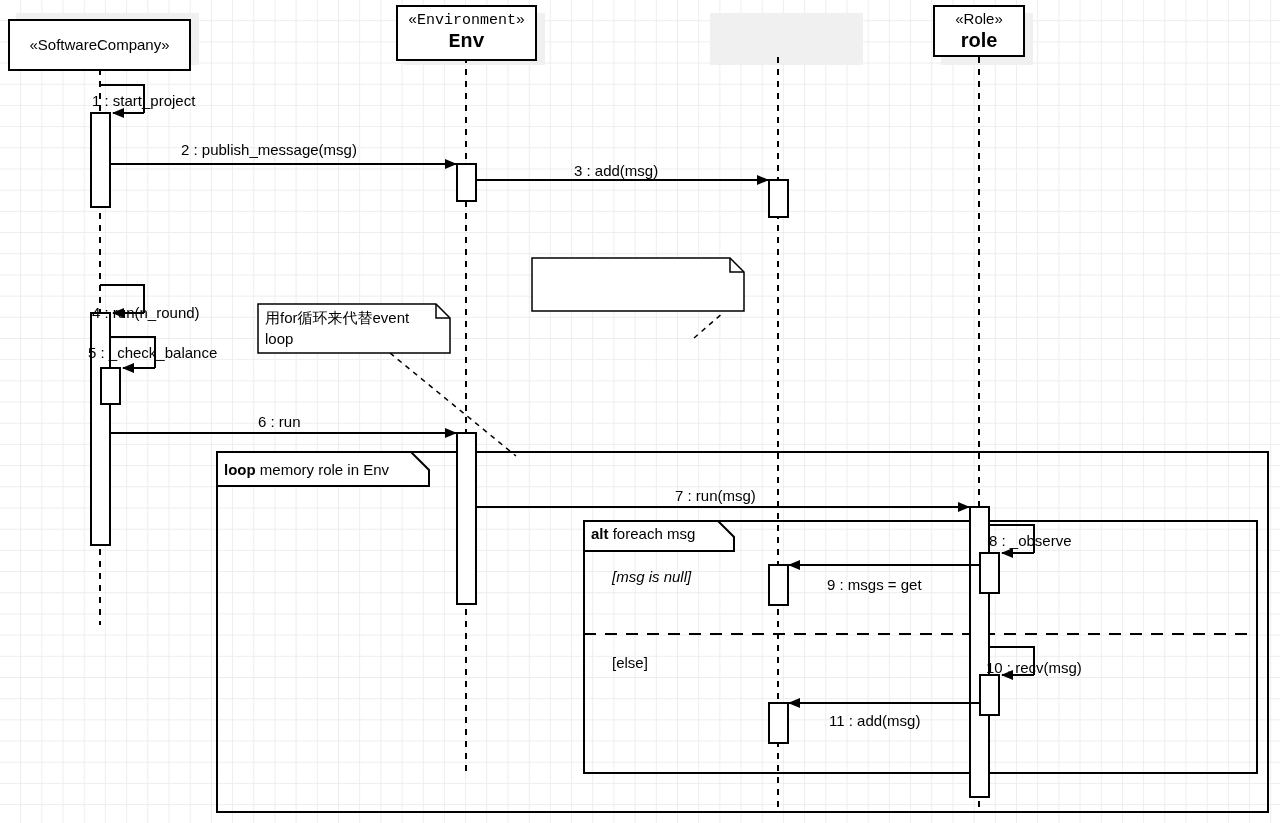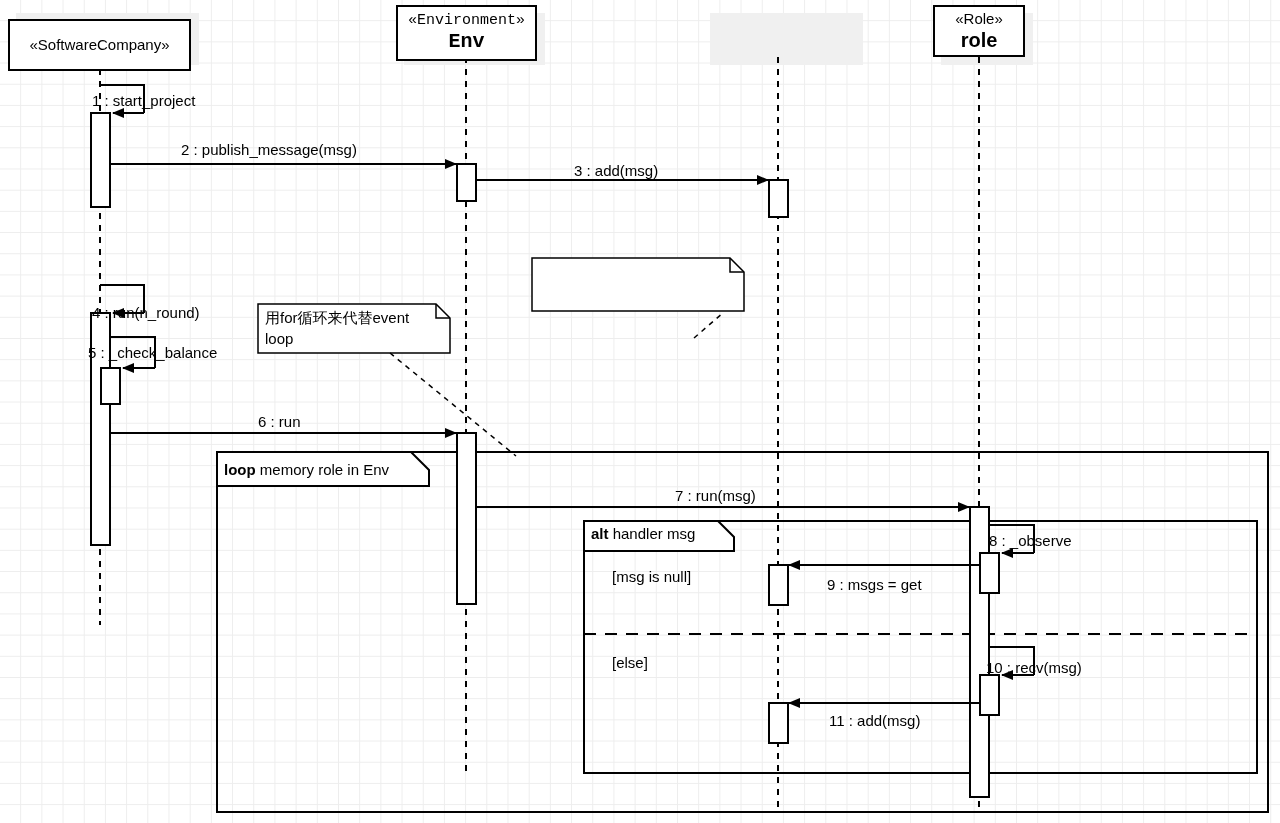--- a/index.html
+++ b/index.html
@@ -214,19 +214,19 @@
   <div class="note-text" style="left:265px; top:308px; width:178px;">用for循环来代替event
 loop</div>
 
   <div class="frame-label" style="left:224px; top:461px;">
     <b>loop</b>
     <span>memory role in Env</span>
   </div>
 
   <div class="frame-label" style="left:591px; top:525px;">
     <b>alt</b>
-    <span>handler msg</span>
-  </div>
-
-  <div class="guard" style="left:612px; top:568px;">[msg is null]</div>
+    <span>foreach msg</span>
+  </div>
+
+  <div class="guard" style="left:612px; top:568px;font-style:italic;">[msg is null]</div>
   <div class="guard" style="left:612px; top:654px;">[else]</div>
 
 </div>
 
 </body></html>

